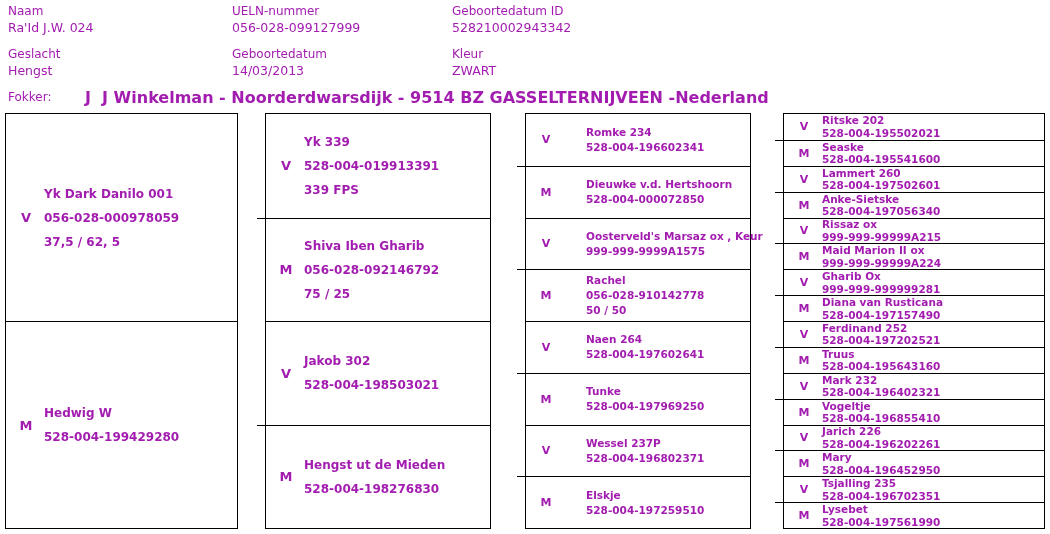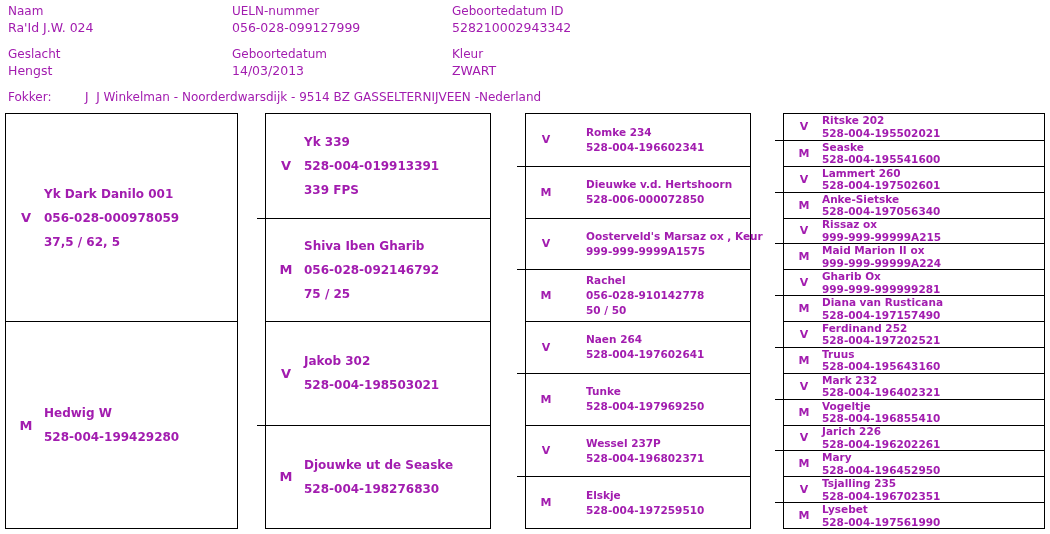--- a/index.html
+++ b/index.html
@@ -11,21 +11,21 @@
     color:#a21caf;
     overflow:hidden;
   }
   
   .hfield{position:absolute;}
   .hfield .lbl{font-size:12px;font-weight:normal;line-height:16px;}
   .hfield .val{font-size:12.5px;font-weight:normal;line-height:17px;}
   .f0{left:8px;top:3px;}   .f1{left:232px;top:3px;}  .f2{left:452px;top:3px;}
   .f3{left:8px;top:46px;}  .f4{left:232px;top:46px;} .f5{left:452px;top:46px;}
   .breeder{position:absolute;left:8px;top:90px;font-size:12px;line-height:15px;}
-  .breeder .bval{position:absolute;left:77px;top:0;font-size:12px;font-weight:normal;white-space:pre;}
+  .breeder .bval{position:absolute;left:77px;top:0;font-size:16px;font-weight:bold;white-space:pre;}
   
   .gen{position:absolute;top:113px;height:416px;border:1px solid #000;box-sizing:border-box;background:#fff;}
   .gen1{left:5px;width:233px;}
   .gen2{left:265px;width:226px;}
   .gen3{left:525px;width:226px;}
   .gen4{left:783px;width:262px;}
   .cell{position:relative;display:flex;align-items:center;box-sizing:border-box;}
   .cell + .cell{border-top:1px solid #000;}
   .gen1 .cell{height:207px;}
   .gen2 .cell{height:103.5px;}
@@ -115,38 +115,38 @@
         <div class="cell">
           <div class="vm">V</div>
           <div class="lines">
             <div>Jakob 302</div>
             <div>528-004-198503021</div>
           </div>
         </div>
         <div class="cell pair-start">
           <div class="vm">M</div>
           <div class="lines">
-            <div>Djouwke ut de Seaske</div>
+            <div>Hengst ut de Mieden</div>
             <div>528-004-198276830</div>
           </div>
         </div>
       </div>
     <div class="gen gen3">
         <div class="cell">
           <div class="vm">V</div>
           <div class="lines">
             <div>Romke 234</div>
             <div>528-004-196602341</div>
           </div>
         </div>
         <div class="cell pair-start">
           <div class="vm">M</div>
           <div class="lines">
             <div>Dieuwke v.d. Hertshoorn</div>
-            <div>528-006-000072850</div>
+            <div>528-004-000072850</div>
           </div>
         </div>
         <div class="cell">
           <div class="vm">V</div>
           <div class="lines">
             <div>Oosterveld's Marsaz ox , Keur</div>
             <div>999-999-9999A1575</div>
           </div>
         </div>
         <div class="cell pair-start">

